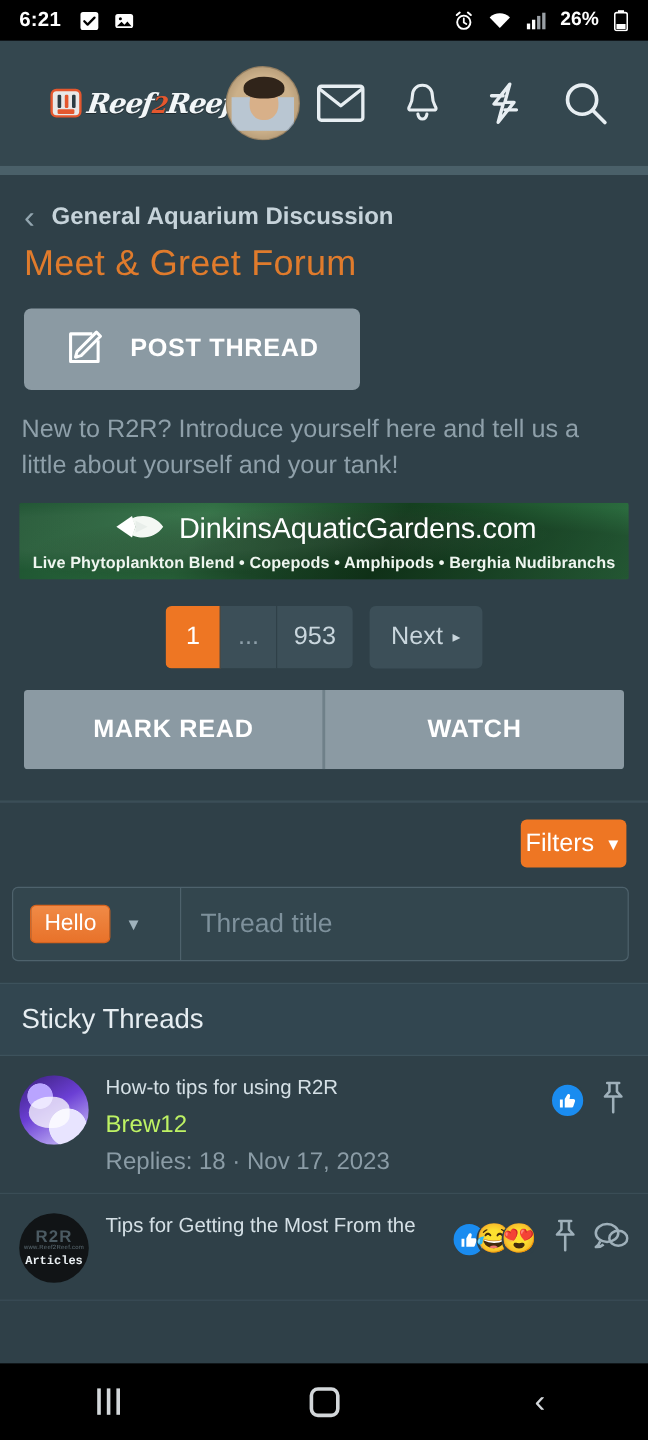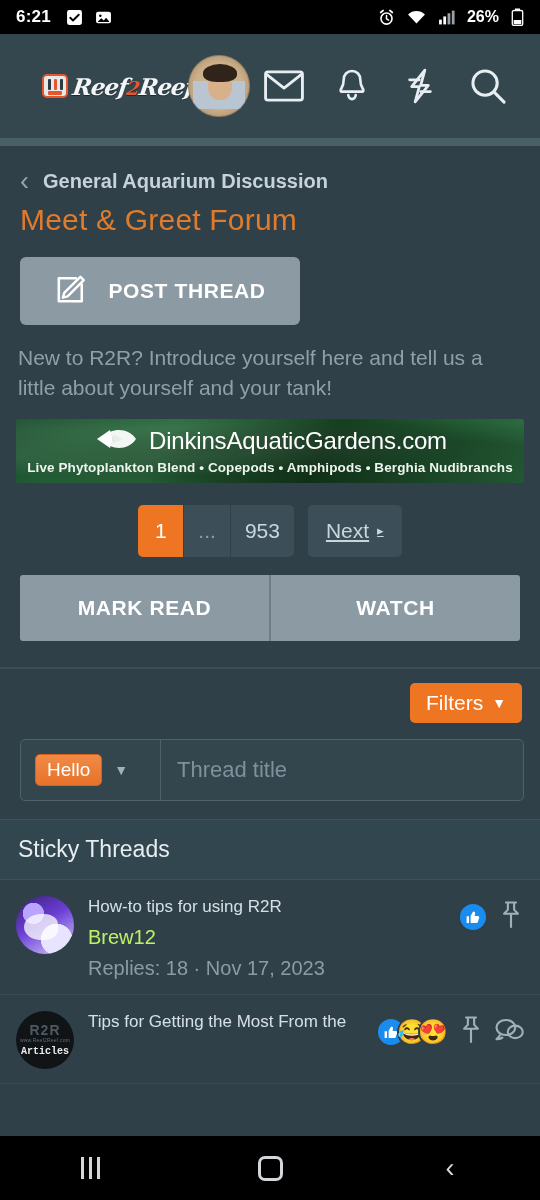--- a/index.html
+++ b/index.html
@@ -109,42 +109,42 @@
   .pg {
     min-width:46px; height:52px; padding:0 14px; background:#3c4f58; color:#c9d6dd;
     display:flex; align-items:center; justify-content:center; font-size:21px;
     border-right:1px solid #2f4048; cursor:pointer;
   }
   .pg:last-child { border-right:none; }
   .pg.active { background:#ee7623; color:#fff; }
   .pg.dots { color:#8ea0aa; min-width:46px; }
   .next-btn {
     height:52px; padding:0 18px; background:#3c4f58; border-radius:5px;
-    display:flex; align-items:center; gap:8px; color:#c9d6dd; font-size:21px; cursor:pointer;text-decoration:underline;
+    display:flex; align-items:center; gap:8px; color:#c9d6dd; font-size:21px; cursor:pointer;
   }
   .next-btn .car { font-size:13px; color:#c9d6dd; }
 
   .bigbtns { display:flex; margin:18px 20px 0 20px; border-radius:3px; overflow:hidden; }
   .bigbtn {
     flex:1; height:66px; background:#8b9aa3; color:#fff;
     display:flex; align-items:center; justify-content:center;
     font-size:21px; font-weight:700; letter-spacing:.6px; cursor:pointer;
   }
   .bigbtn + .bigbtn { border-left:2px solid #6f8089; }
 
   .rule { height:2px; background:#3b4e57; margin-top:26px; }
 
   .filterrow { display:flex; justify-content:flex-end; padding:14px 18px 16px 18px; }
   .filters-btn {
-    background:#ee7623; color:#fff; border-radius:5px; height:40px; padding:0 16px;
+    background:#ee7623; color:#fff; border-radius:5px; height:40px; padding:0 4px;
     display:flex; align-items:center; gap:9px; font-size:21px; cursor:pointer;
   }
   .filters-btn .car { font-size:14px; }
 
-  .searchrow { padding:0 16px 18px 20px; }
+  .searchrow { padding:0 16px 18px 10px; }
   .searchbox {
     height:62px; border:1px solid #4e626c; border-radius:5px; display:flex; align-items:stretch;
     background:#33464e; overflow:hidden;
   }
   .tagsel {
     width:140px; display:flex; align-items:center; gap:12px; padding:0 14px;
     border-right:1px solid #4e626c; cursor:pointer;
   }
   .chip {
     background:linear-gradient(#f08a46,#e8722a); color:#fff; border:1px solid #d6641f;

